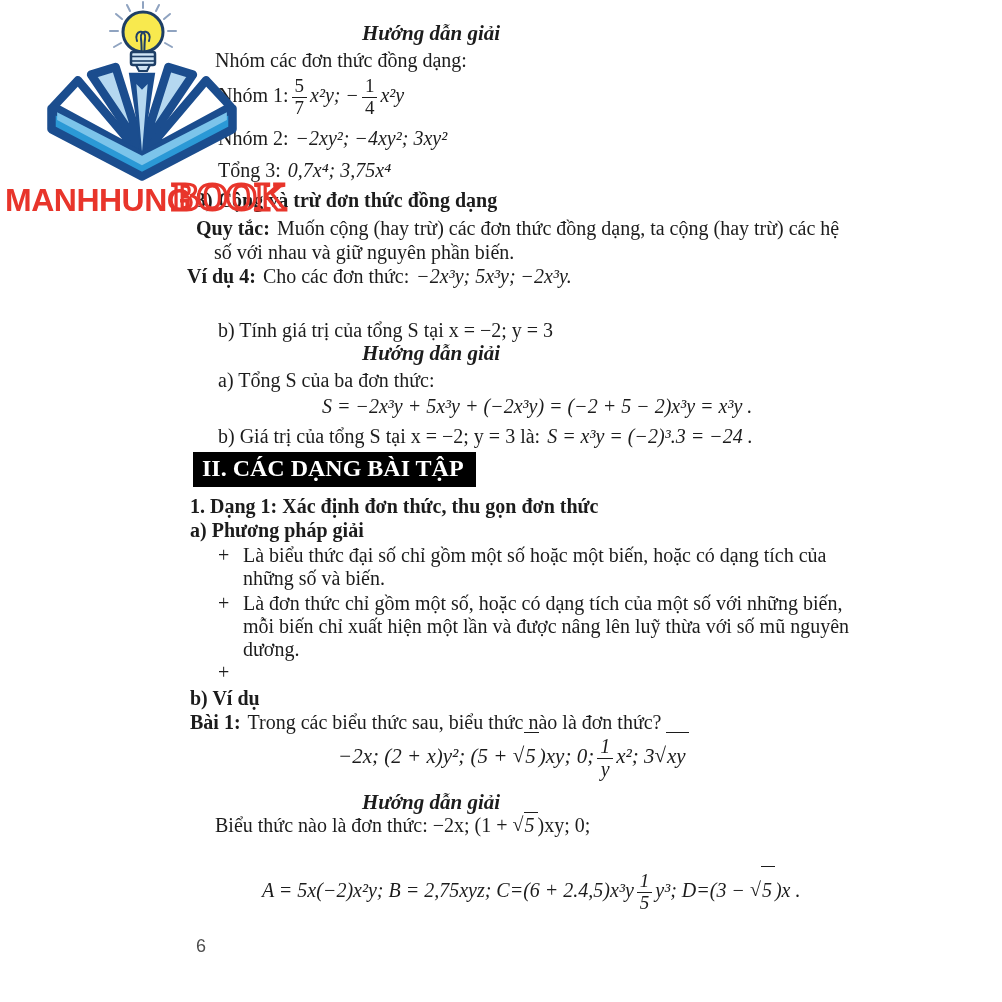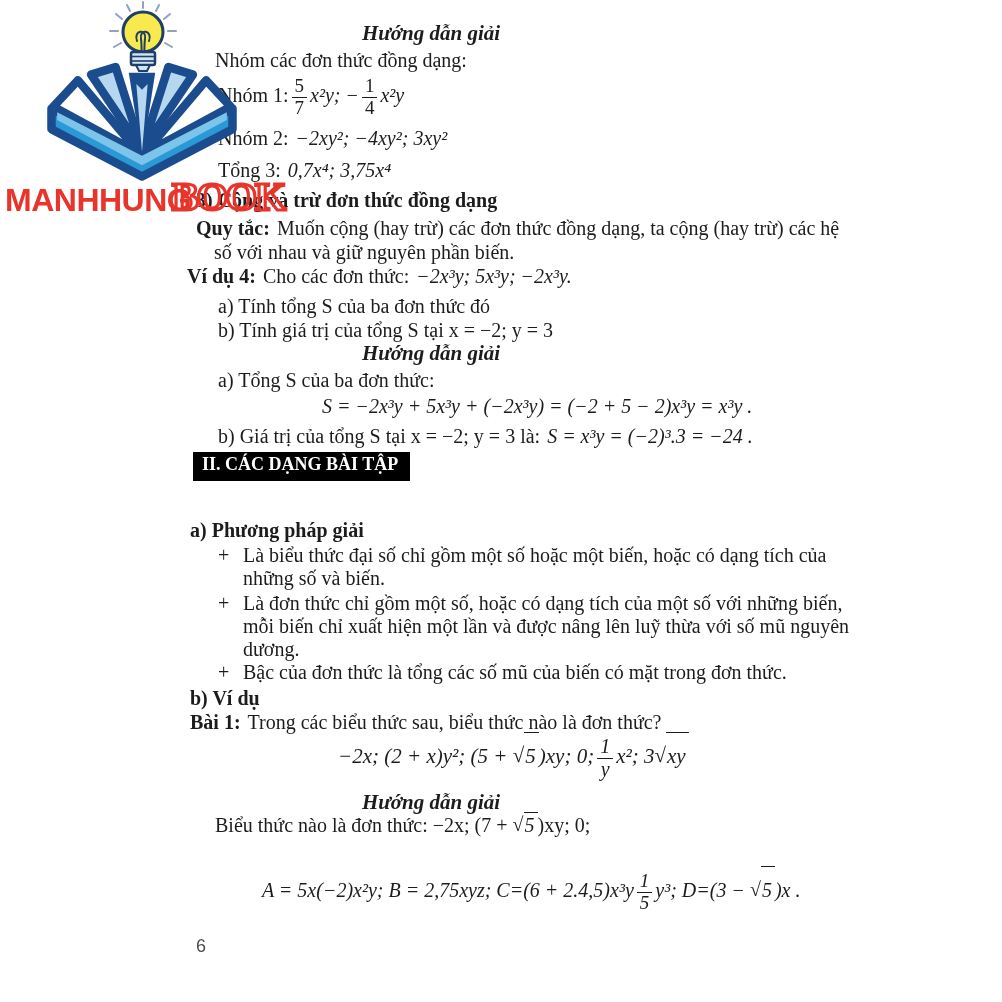--- a/index.html
+++ b/index.html
@@ -16,21 +16,21 @@
   
   .mrow{line-height:46px;}
   .frac{display:inline-block;vertical-align:middle;text-align:center;line-height:1.08;margin:0 3px;font-size:0.95em;}
   .frac .fn{display:block;padding:0 3px;}
   .frac .fd{display:block;border-top:1.5px solid #1c1c1c;padding:0 3px;}
   .sqrt{white-space:nowrap;}
   .sqrt .rad{display:inline-block;transform:translateY(-1px);}
   .sqrt .arg{display:inline-block;border-top:1.5px solid #1c1c1c;padding:0 3px 0 1px;}
   .banner{
     position:absolute;left:193px;top:452px;background:#000;color:#fff;
-    font-weight:bold;font-size:18px;padding:3px 12px 6px 9px;line-height:1.1;
+    font-weight:bold;font-size:24px;padding:3px 12px 6px 9px;line-height:1.1;
   }
   .plus{position:absolute;width:24px;}
   .pagenum{position:absolute;left:196px;top:936px;font-family:"Liberation Sans","DejaVu Sans",sans-serif;
     font-size:18px;color:#4d4d4d;}
   
   .logo{position:absolute;left:0;top:0;width:300px;height:235px;z-index:3;padding-left:44px;}
   .logo svg{position:absolute;}
   .brand{
     position:absolute;left:5px;top:184px;
     font-family:"Liberation Sans","DejaVu Sans",sans-serif;font-weight:bold;
@@ -68,63 +68,62 @@
 
   <div class="ln" style="left:196px;top:216px">
     <span class="b">Quy tắc:</span><span class="gap">Muốn cộng (hay trừ) các đơn thức đồng dạng, ta cộng (hay trừ) các hệ</span>
   </div>
   <div class="ln" style="left:214px;top:240px">số với nhau và giữ nguyên phần biến.</div>
 
   <div class="ln" style="left:187px;top:264px">
     <span class="b">Ví dụ 4:</span><span class="gap">Cho các đơn thức:</span><span class="math gap">−2x³y;  5x³y; −2x³y.</span>
   </div>
 
-  <div class="ln" style="left:218px;top:294px">a) Tính tổng S của ba đơn thức đó</div>
   <div class="ln" style="left:218px;top:318px">b) Tính giá trị của tổng S tại x = −2; y = 3</div>
 
   <div class="ln ctr title" style="top:340px">Hướng dẫn giải</div>
 
   <div class="ln" style="left:218px;top:368px">a) Tổng S của ba đơn thức:</div>
 
   <div class="ln math" style="left:322px;top:394px">S = −2x³y + 5x³y + (−2x³y) = (−2 + 5 − 2)x³y = x³y .</div>
 
   <div class="ln" style="left:218px;top:424px">
     <span>b) Giá trị của tổng S tại x = −2; y = 3 là:</span><span class="math gap">S = x³y = (−2)³.3 = −24 .</span>
   </div>
 
   <div class="banner">II. CÁC DẠNG BÀI TẬP</div>
 
+  <div class="ln b" style="left:190px;top:494px">1. Dạng 1: Xác định đơn thức, thu gọn đơn thức</div>
   <div class="ln b" style="left:190px;top:518px">a) Phương pháp giải</div>
 
   <div class="ln plus" style="left:218px;top:543px">+</div>
   <div class="ln" style="left:243px;top:543px">Là biểu thức đại số chỉ gồm một số hoặc một biến, hoặc có dạng tích của</div>
   <div class="ln" style="left:243px;top:566px">những số và biến.</div>
 
   <div class="ln plus" style="left:218px;top:591px">+</div>
   <div class="ln" style="left:243px;top:591px">Là đơn thức chỉ gồm một số, hoặc có dạng tích của một số với những biến,</div>
   <div class="ln" style="left:243px;top:614px">mỗi biến chỉ xuất hiện một lần và được nâng lên luỹ thừa với số mũ nguyên</div>
   <div class="ln" style="left:243px;top:637px">dương.</div>
 
   <div class="ln plus" style="left:218px;top:660px">+</div>
-  <div class="ln" style="left:243px;top:660px">Bậc của đơn thức là tổng các số mũ của biến có mặt trong đơn thức.</div>
 
   <div class="ln b" style="left:190px;top:686px">b) Ví dụ</div>
 
   <div class="ln" style="left:190px;top:710px">
     <span class="b">Bài 1:</span><span class="gap">Trong các biểu thức sau, biểu thức nào là đơn thức?</span>
   </div>
 
   <div class="ln mrow math" style="left:338px;top:732px;font-size:21px">
     <span>−2x; (2 + x)y²; (5 + </span><span class="sqrt"><span class="rad">√</span><span class="arg">5</span></span><span>)xy; 0;</span><span class="frac"><span class="fn">1</span><span class="fd">y</span></span><span>x²; 3</span><span class="sqrt"><span class="rad">√</span><span class="arg">xy</span></span>
   </div>
 
   <div class="ln ctr title" style="top:789px">Hướng dẫn giải</div>
 
   <div class="ln" style="left:215px;top:812px">
-    <span>Biểu thức nào là đơn thức: −2x; (7 + </span><span class="sqrt math"><span class="rad">√</span><span class="arg">5</span></span><span>)xy; 0;</span>
+    <span>Biểu thức nào là đơn thức: −2x; (1 + </span><span class="sqrt math"><span class="rad">√</span><span class="arg">5</span></span><span>)xy; 0;</span>
   </div>
 
 
   <div class="ln mrow math" style="left:262px;top:866px;font-size:20px">
     <span>A = 5x(−2)x²y; B = 2,75xyz; C=(6 + 2.4,5)x³y</span><span class="frac"><span class="fn">1</span><span class="fd">5</span></span><span>y³; D=(3 − </span><span class="sqrt"><span class="rad">√</span><span class="arg">5</span></span><span>)x .</span>
   </div>
 
   <div class="pagenum">6</div>
 
   <div class="logo">

